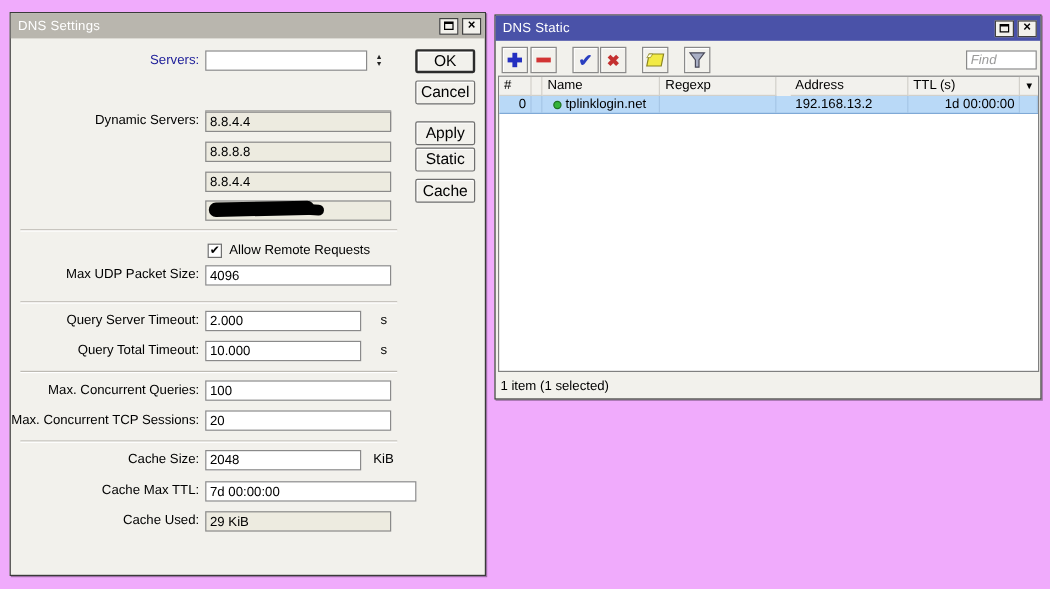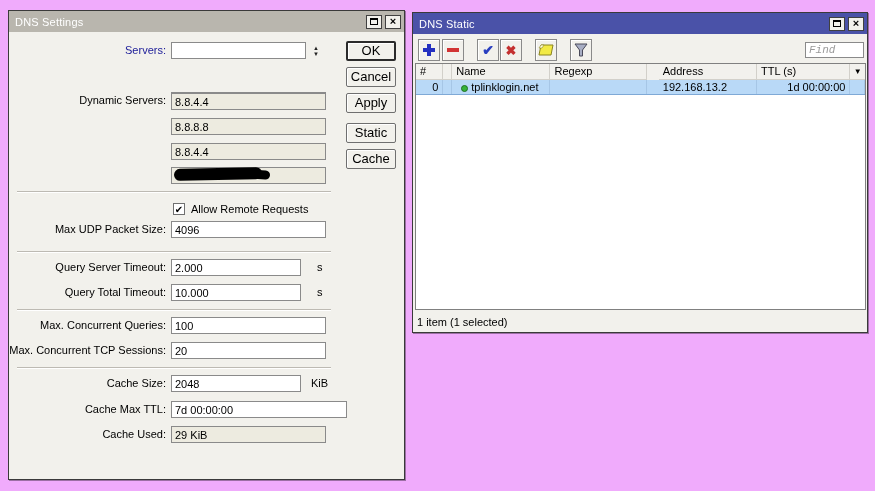--- a/index.html
+++ b/index.html
@@ -36,21 +36,21 @@
   .scribble::after { content: ""; position: absolute; right: -8px; top: 3px; width: 22px; height: 9px; background: #000; border-radius: 5px; transform: rotate(5deg); }
 
   
   .tool-btn { position: absolute; top: 26px; width: 22px; height: 22px; background: #f2f1ec; border: 1px solid #8a8a8a; box-shadow: inset 1px 1px 0 #fff; display: flex; align-items: center; justify-content: center; cursor: default; }
   .icon-plus { position: relative; width: 14px; height: 14px; }
   .icon-plus::before { content: ""; position: absolute; left: 5px; top: 1px; width: 4px; height: 12px; background: #2430c0; }
   .icon-plus::after { content: ""; position: absolute; left: 1px; top: 5px; width: 12px; height: 4px; background: #2430c0; }
   .icon-minus { width: 12px; height: 4px; background: #d23434; }
   .icon-check { color: #2a3fc0; font-size: 14px; font-weight: bold; line-height: 1; }
   .icon-cross { color: #c43030; font-size: 13px; font-weight: bold; line-height: 1; }
-  .find-input { position: absolute; left: 392px; top: 29px; width: 59px; height: 16px; border: 1px solid #8a8a8a; background: #fff; font-family: Liberation Mono, monospace; font-size: 11px; font-style: italic; padding: 0 3px; color: #333; }
+  .find-input { position: absolute; left: 392px; top: 29px; width: 59px; height: 16px; border: 1px solid #8a8a8a; background: #fff; font-family: Liberation Sans, sans-serif; font-size: 11px; font-style: italic; padding: 0 3px; color: #333; }
   .find-input::placeholder { color: #9a9a9a; font-style: italic; }
   .grid { position: absolute; left: 2px; top: 50px; width: 451px; height: 247px; background: #fff; border: 1px solid #808080; overflow: hidden; }
   .g-row { display: flex; width: 100%; }
   .g-head { height: 16px; background: #f2f1ed; }
   .g-cell { border-right: 1px solid #d2d0ca; padding: 0 4px; line-height: 15px; white-space: nowrap; overflow: hidden; }
   .g-head .g-cell { border-bottom: 1px solid #d2d0ca; line-height: 15px; }
   .c-num { width: 28px; }
   .c-ico { width: 9px; padding: 0; }
   .c-name { width: 101px; }
   .c-re { width: 99px; }
@@ -156,21 +156,21 @@
       <span class="lbl">Cache Max TTL:</span>
       <input class="field" style="left: 162px; top: 0px; width: 176px;" value="7d 00:00:00">
     </div>
     <div class="srow" style="top:415px;">
       <span class="lbl">Cache Used:</span>
       <input class="field ro" style="left: 162px; top: 0px; width: 155px;" readonly="" value="29 KiB">
     </div>
 
     <div class="btn default" style="top:30px;">OK</div>
     <div class="btn" style="top:56px;">Cancel</div>
-    <div class="btn" style="top:82px;">Apply</div>
+    <div class="btn" style="top:90px;">Apply</div>
     <div class="btn" style="top:112px;">Static</div>
     <div class="btn" style="top:138px;">Cache</div>
   </div>
 
   <div class="window" style="left:412px; top:12px; width:456px; height:321px;">
     <div class="titlebar active">
       <span class="t-text">DNS Static</span>
       <span class="tb-btn">
           <span class="max-glyph"></span>
         </span>

